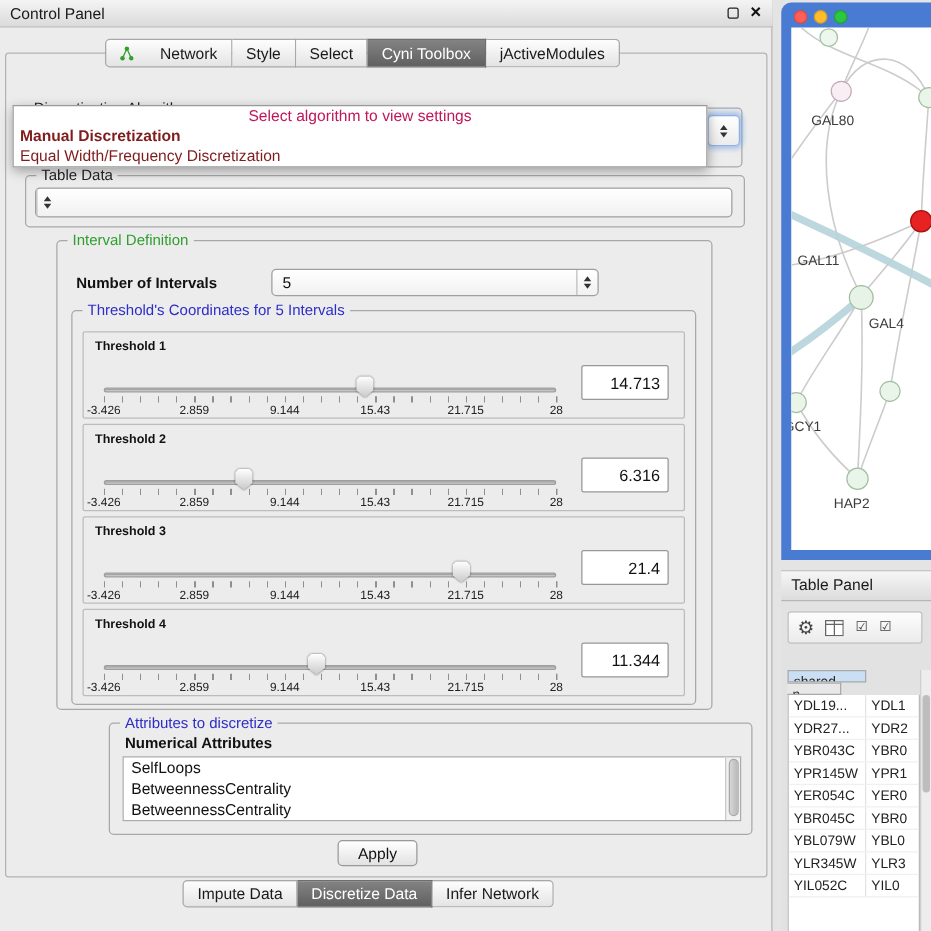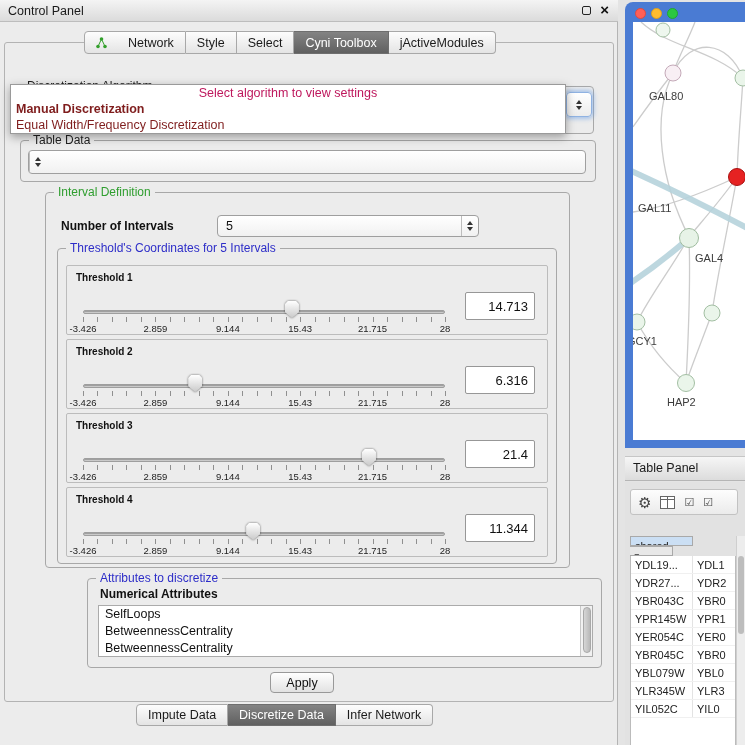--- a/index.html
+++ b/index.html
@@ -10,21 +10,21 @@
   
   .cp-bg{position:absolute;left:0;top:0;width:618px;height:745px;background:#ececec;border-right:1px solid #b4b4b4;}
   .titlebar{position:absolute;left:0;top:0;width:618px;height:22px;background:linear-gradient(#f4f4f4,#dbdbdb);border-bottom:1px solid #bdbdbd;}
   .tb-title{position:absolute;left:8px;top:4px;font-size:12.5px;color:#1a1a1a;}
   .tb-float{position:absolute;right:27px;top:6px;width:9px;height:9px;border:1.5px solid #222;border-radius:2px;}
   .tb-close{position:absolute;right:9px;top:1px;font-size:15px;font-weight:bold;color:#111;}
 
   .content-panel{position:absolute;left:4px;top:42px;width:610px;height:660px;border:1px solid #b3b3b3;border-radius:3px;background:#ececec;}
 
   .toptabs{position:absolute;left:84px;top:31px;display:flex;height:23px;z-index:20;}
-  .bottabs{position:absolute;left:136px;top:704px;display:flex;height:22px;z-index:20;border-radius:11px;}
+  .bottabs{position:absolute;left:146px;top:704px;display:flex;height:22px;z-index:20;border-radius:11px;}
   .tab{display:flex;align-items:center;gap:21px;padding:0 11px;font-size:12.5px;color:#1a1a1a;
     background:linear-gradient(#fdfdfd,#e4e4e4);border:1px solid #a8a8a8;border-left:none;white-space:nowrap;}
   .tab.first{border-left:1px solid #a8a8a8;border-radius:4px 0 0 4px;}
   .tab.last{border-radius:0 4px 4px 0;}
   .tab.active{background:linear-gradient(#838383,#606060);color:#fff;border-color:#6e6e6e;}
 
   .group{position:absolute;border:1px solid #a8a8a8;border-radius:4px;}
   .gtitle{position:absolute;top:-8px;left:8px;background:#ececec;padding:0 4px;font-size:12px;color:#222;white-space:nowrap;}
   .gtitle.green{color:#2f9e2f;}
   .gtitle.blue{color:#2d2dc8;}

